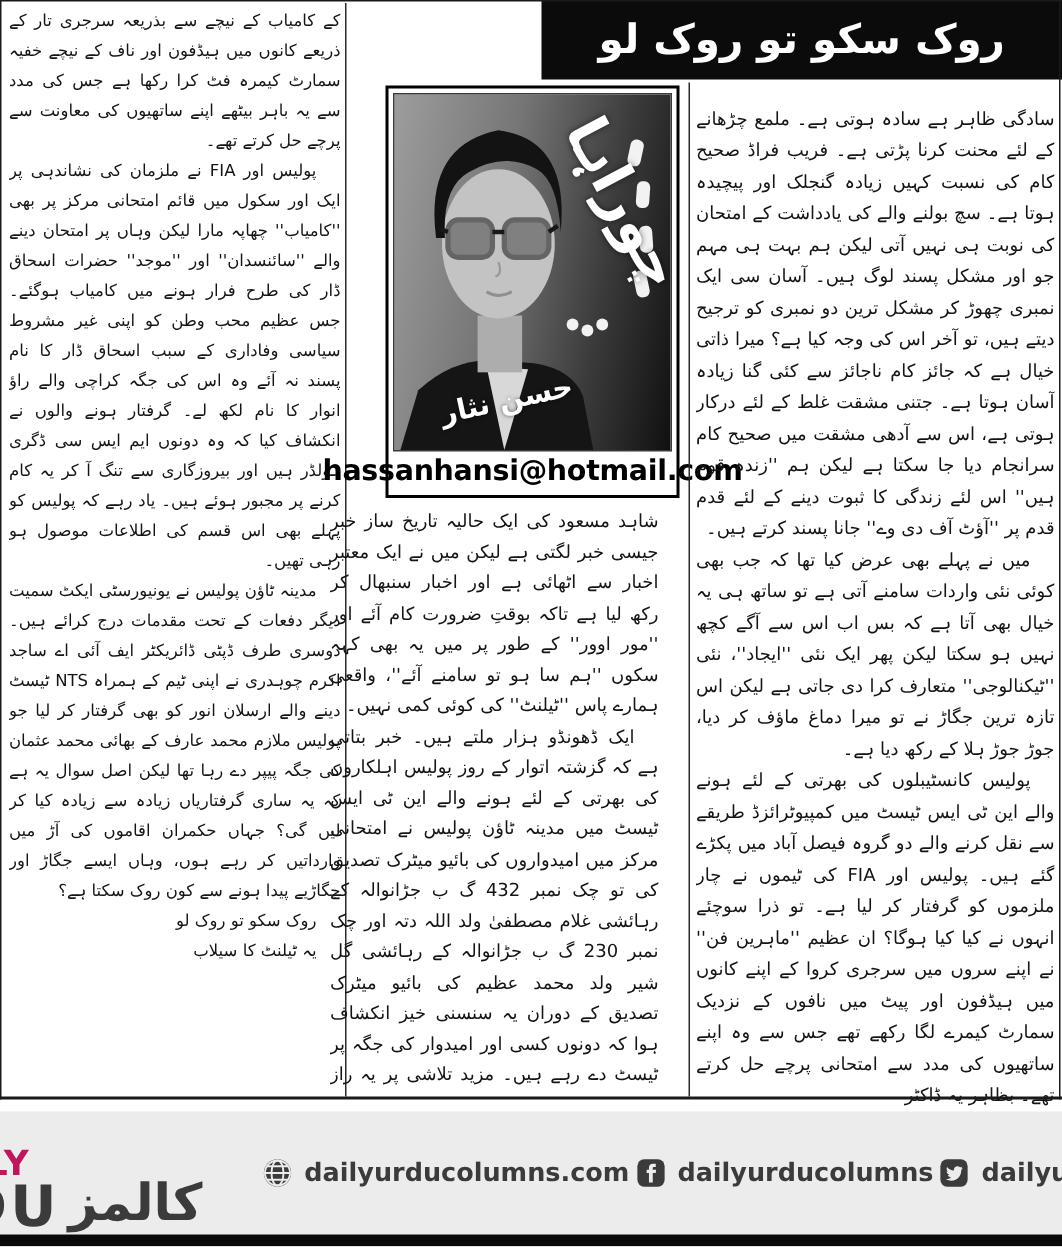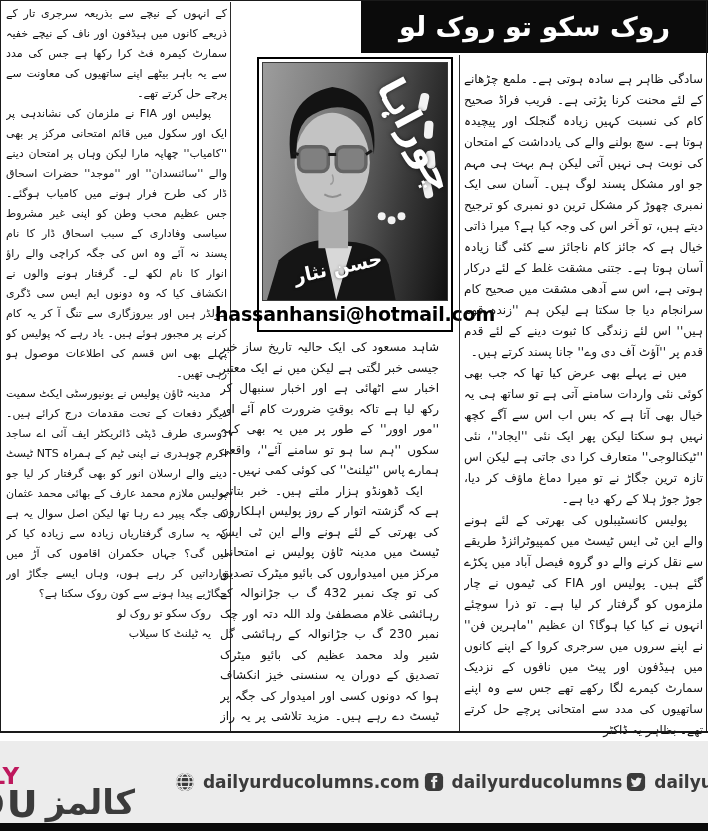--- a/index.html
+++ b/index.html
@@ -57,21 +57,21 @@
 </head>
 <body>
 
 <div class="page">
 
   <div class="banner">
     <span class="banner-title">روک سکو تو روک لو</span>
   </div>
 
   <div class="col col-left">
-    <p>کے انہوں کے نیچے سے بذریعہ سرجری تار کے ذریعے کانوں میں ہیڈفون اور ناف کے نیچے خفیہ سمارٹ کیمرہ فٹ کرا رکھا ہے جس کی مدد سے یہ باہر بیٹھے اپنے ساتھیوں کی معاونت سے پرچے حل کرتے تھے۔</p>
+    <p>کے کامیاب کے نیچے سے بذریعہ سرجری تار کے ذریعے کانوں میں ہیڈفون اور ناف کے نیچے خفیہ سمارٹ کیمرہ فٹ کرا رکھا ہے جس کی مدد سے یہ باہر بیٹھے اپنے ساتھیوں کی معاونت سے پرچے حل کرتے تھے۔</p>
     <p>پولیس اور FIA نے ملزمان کی نشاندہی پر ایک اور سکول میں قائم امتحانی مرکز پر بھی ''کامیاب'' چھاپہ مارا لیکن وہاں پر امتحان دینے والے ''سائنسدان'' اور ''موجد'' حضرات اسحاق ڈار کی طرح فرار ہونے میں کامیاب ہوگئے۔ جس عظیم محب وطن کو اپنی غیر مشروط سیاسی وفاداری کے سبب اسحاق ڈار کا نام پسند نہ آئے وہ اس کی جگہ کراچی والے راؤ انوار کا نام لکھ لے۔ گرفتار ہونے والوں نے انکشاف کیا کہ وہ دونوں ایم ایس سی ڈگری ہولڈر ہیں اور بیروزگاری سے تنگ آ کر یہ کام کرنے پر مجبور ہوئے ہیں۔ یاد رہے کہ پولیس کو پہلے بھی اس قسم کی اطلاعات موصول ہو رہی تھیں۔</p>
     <p>مدینہ ٹاؤن پولیس نے یونیورسٹی ایکٹ سمیت دیگر دفعات کے تحت مقدمات درج کرائے ہیں۔ دوسری طرف ڈپٹی ڈائریکٹر ایف آئی اے ساجد اکرم چوہدری نے اپنی ٹیم کے ہمراہ NTS ٹیسٹ دینے والے ارسلان انور کو بھی گرفتار کر لیا جو پولیس ملازم محمد عارف کے بھائی محمد عثمان کی جگہ پیپر دے رہا تھا لیکن اصل سوال یہ ہے کہ یہ ساری گرفتاریاں زیادہ سے زیادہ کیا کر لیں گی؟ جہاں حکمران اقاموں کی آڑ میں وارداتیں کر رہے ہوں، وہاں ایسے جگاڑ اور جگاڑیے پیدا ہونے سے کون روک سکتا ہے؟</p>
     <p>روک سکو تو روک لو</p>
     <p>یہ ٹیلنٹ کا سیلاب</p>
   </div>
 
   <div class="divider divider-1"></div>
 
   <div class="photo-frame">
     <div class="photo">

